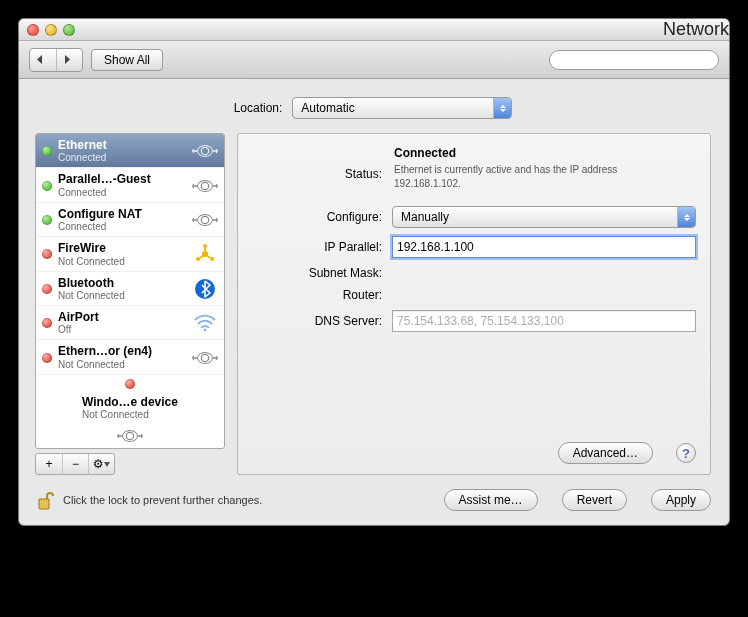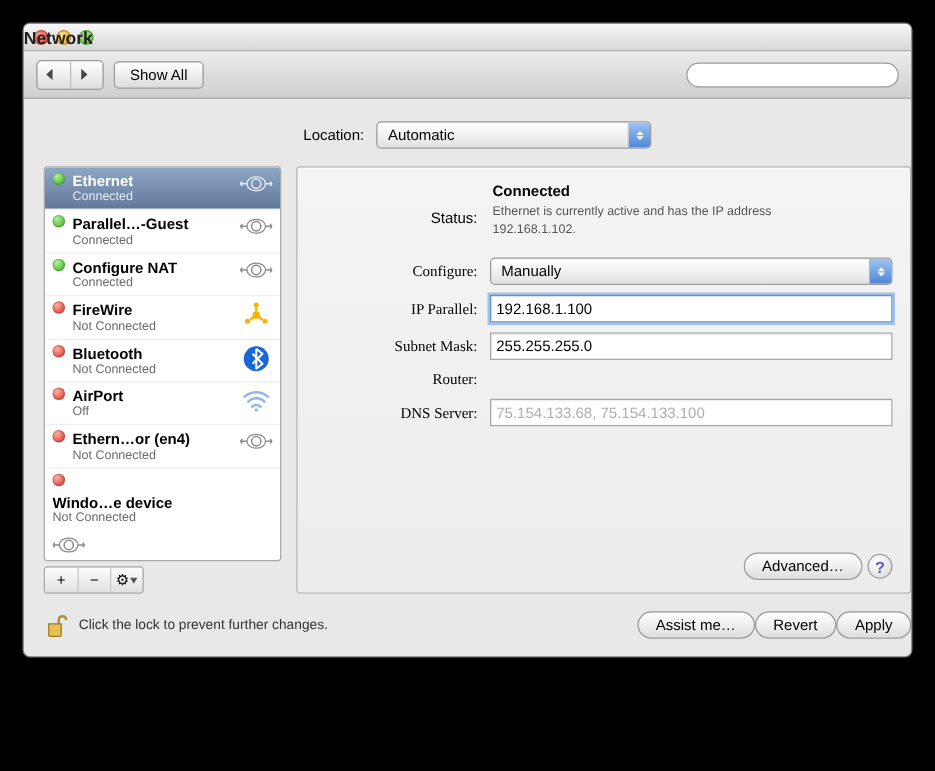--- a/index.html
+++ b/index.html
@@ -27,21 +27,21 @@
     border-bottom: 1px solid #b0b0b0;
     display: flex;
     align-items: center;
     position: relative;
   }
   .traffic { display: flex; gap: 6px; margin-left: 8px; }
   .tbtn { width: 12px; height: 12px; border-radius: 50%; border: 1px solid rgba(0,0,0,0.25); }
   .tbtn.close { background: radial-gradient(circle at 35% 30%, #ff9a8e, #e8402f); }
   .tbtn.min   { background: radial-gradient(circle at 35% 30%, #ffe28a, #e6a21a); }
   .tbtn.zoom  { background: radial-gradient(circle at 35% 30%, #b3e79b, #4bb21f); }
-  .title { position: absolute; left: 0; right: 0; text-align: left; font-size: 14px; color: #222; pointer-events: none; font-weight: bold; }
+  .title { position: absolute; left: 0; right: 0; text-align: right; font-size: 18px; color: #222; pointer-events: none; }
 
   .toolbar {
     height: 38px;
     background: linear-gradient(#ececec, #cfcfcf);
     border-bottom: 1px solid #a0a0a0;
     display: flex;
     align-items: center;
     padding: 0 10px;
     gap: 8px;
   }
@@ -78,21 +78,21 @@
     font-size: 11px;
     position: relative;
   }
   .searchwrap { position: relative; }
   .searchwrap .mag {
     position: absolute; left: 6px; top: 3px;
     width: 12px; height: 12px;
     color: #888;
   }
 
-  .body { padding: 12px 0 14px 16px; }
+  .body { padding: 12px 18px 14px 16px; }
 
   .loc-row {
     display: flex; align-items: center; justify-content: center;
     gap: 10px; margin: 6px 0 14px 0;
   }
   .label-r { text-align: right; font-size: 12px; color: #000; }
   .popup {
     display: inline-flex; align-items: center; justify-content: space-between;
     height: 22px;
     background: linear-gradient(#fff, #e2e2e2);
@@ -122,21 +122,21 @@
     display: flex; flex-direction: column;
   }
   .svc-list {
     flex: 1;
     background: #fff;
     border: 1px solid #a9a9a9;
     border-radius: 3px;
     overflow: hidden;
   }
   .svc {
-    display: flex; gap: 6px;
+    display: flex; align-items: center; gap: 6px;
     padding: 4px 6px 3px 6px;
     border-bottom: 1px solid #efefef;
     min-height: 34px;
   }
   .svc:last-child { border-bottom: none; flex-direction: column; }
   .svc .dot { width: 10px; height: 10px; border-radius: 50%; flex: none; box-shadow: 0 0 0 1px rgba(0,0,0,0.15) inset; }
   .dot.green { background: radial-gradient(circle at 35% 30%, #b3f19b, #2fa815); }
   .dot.red   { background: radial-gradient(circle at 35% 30%, #ffb0a6, #d2261a); }
   .svc .txt { flex: 1; min-width: 0; line-height: 1.2; }
   .svc .name { font-size: 12px; font-weight: bold; white-space: nowrap; overflow: hidden; text-overflow: ellipsis; }
@@ -180,39 +180,39 @@
     box-shadow: 0 1px 0 #fff inset;
   }
   .status-row { display: flex; gap: 12px; margin-bottom: 10px; }
   .status-row .lbl { width: 130px; text-align: right; font-size: 12px; padding-top: 1px; margin-top: 20px;}
   .status-row .val { flex: 1; }
   .status-row .val .main { font-weight: bold; font-size: 12px; margin-bottom: 3px; }
   .status-row .val .sub { font-size: 10px; color: #555; line-height: 1.35; max-width: 280px;}
 
   .form { margin-top: 6px; }
   .frow { display: flex; align-items: center; gap: 10px; margin-bottom: 8px; }
-  .frow .flabel { width: 130px; text-align: right; font-size: 12px; font-family: Liberation Serif, serif; }
+  .frow .flabel { width: 130px; text-align: right; font-size: 12px; }
   .frow .fcontrol { flex: 1; }
   .txtin {
     width: 100%; height: 22px;
     border: 1px solid #a6a6a6;
     border-radius: 0;
     background: #fff;
     padding: 0 4px;
     font-size: 12px;
     box-shadow: 0 1px 1px rgba(0,0,0,0.08) inset;
   }
   .txtin.focus {
     outline: none;
     border-color: #5a8fd6;
     box-shadow: 0 0 0 2px rgba(94,151,220,0.55);
   }
   .txtin.placeholder { color: #aeaeae; }
 
-  .detail-footer { margin-top: auto; display: flex; justify-content: flex-end; align-items: center; gap: 4px; padding-top: 10px;}
+  .detail-footer { margin-top: auto; display: flex; justify-content: flex-end; align-items: center; gap: 23px; padding-top: 10px;}
   .roundbtn {
     height: 22px; padding: 0 14px;
     border: 1px solid #9a9a9a; border-radius: 11px;
     background: linear-gradient(#ffffff, #dedede);
     box-shadow: 0 1px 0 #fff inset;
     font-size: 12px; cursor: default;
   }
   .help {
     width: 20px; height: 20px; border-radius: 50%;
     border: 1px solid #9a9a9a;
@@ -220,21 +220,21 @@
     color: #5a5ec4; font-weight: bold; font-size: 13px;
     display:flex;align-items:center;justify-content:center;
   }
 
   .footer {
     display: flex; align-items: center; gap: 8px;
     margin-top: 14px;
   }
   .lock { width: 20px; height: 22px; display:flex; align-items:center; justify-content:center; }
   .footer-text { font-size: 11px; color: #333; flex: 1; }
-  .footer-buttons { display: flex; gap: 0; }
+  .footer-buttons { display: flex; gap: 24px; }
 
   
   svg { display: block; }
 </style>
 </head>
 <body>
 
 <div class="window">
 
   <div class="titlebar">
@@ -460,21 +460,20 @@
             </div>
           </div>
 
           <div class="frow">
             <div class="flabel">IP Parallel:</div>
             <div class="fcontrol"><input class="txtin focus" value="192.168.1.100" style=""></div>
           </div>
 
           <div class="frow">
             <div class="flabel">Subnet Mask:</div>
-            <div class="fcontrol"><input class="txtin" value="255.255.255.0" style=""></div>
           </div>
 
           <div class="frow">
             <div class="flabel">Router:</div>
           </div>
 
           <div class="frow">
             <div class="flabel">DNS Server:</div>
             <div class="fcontrol"><input class="txtin placeholder" value="75.154.133.68, 75.154.133.100" style=""></div>
           </div>

